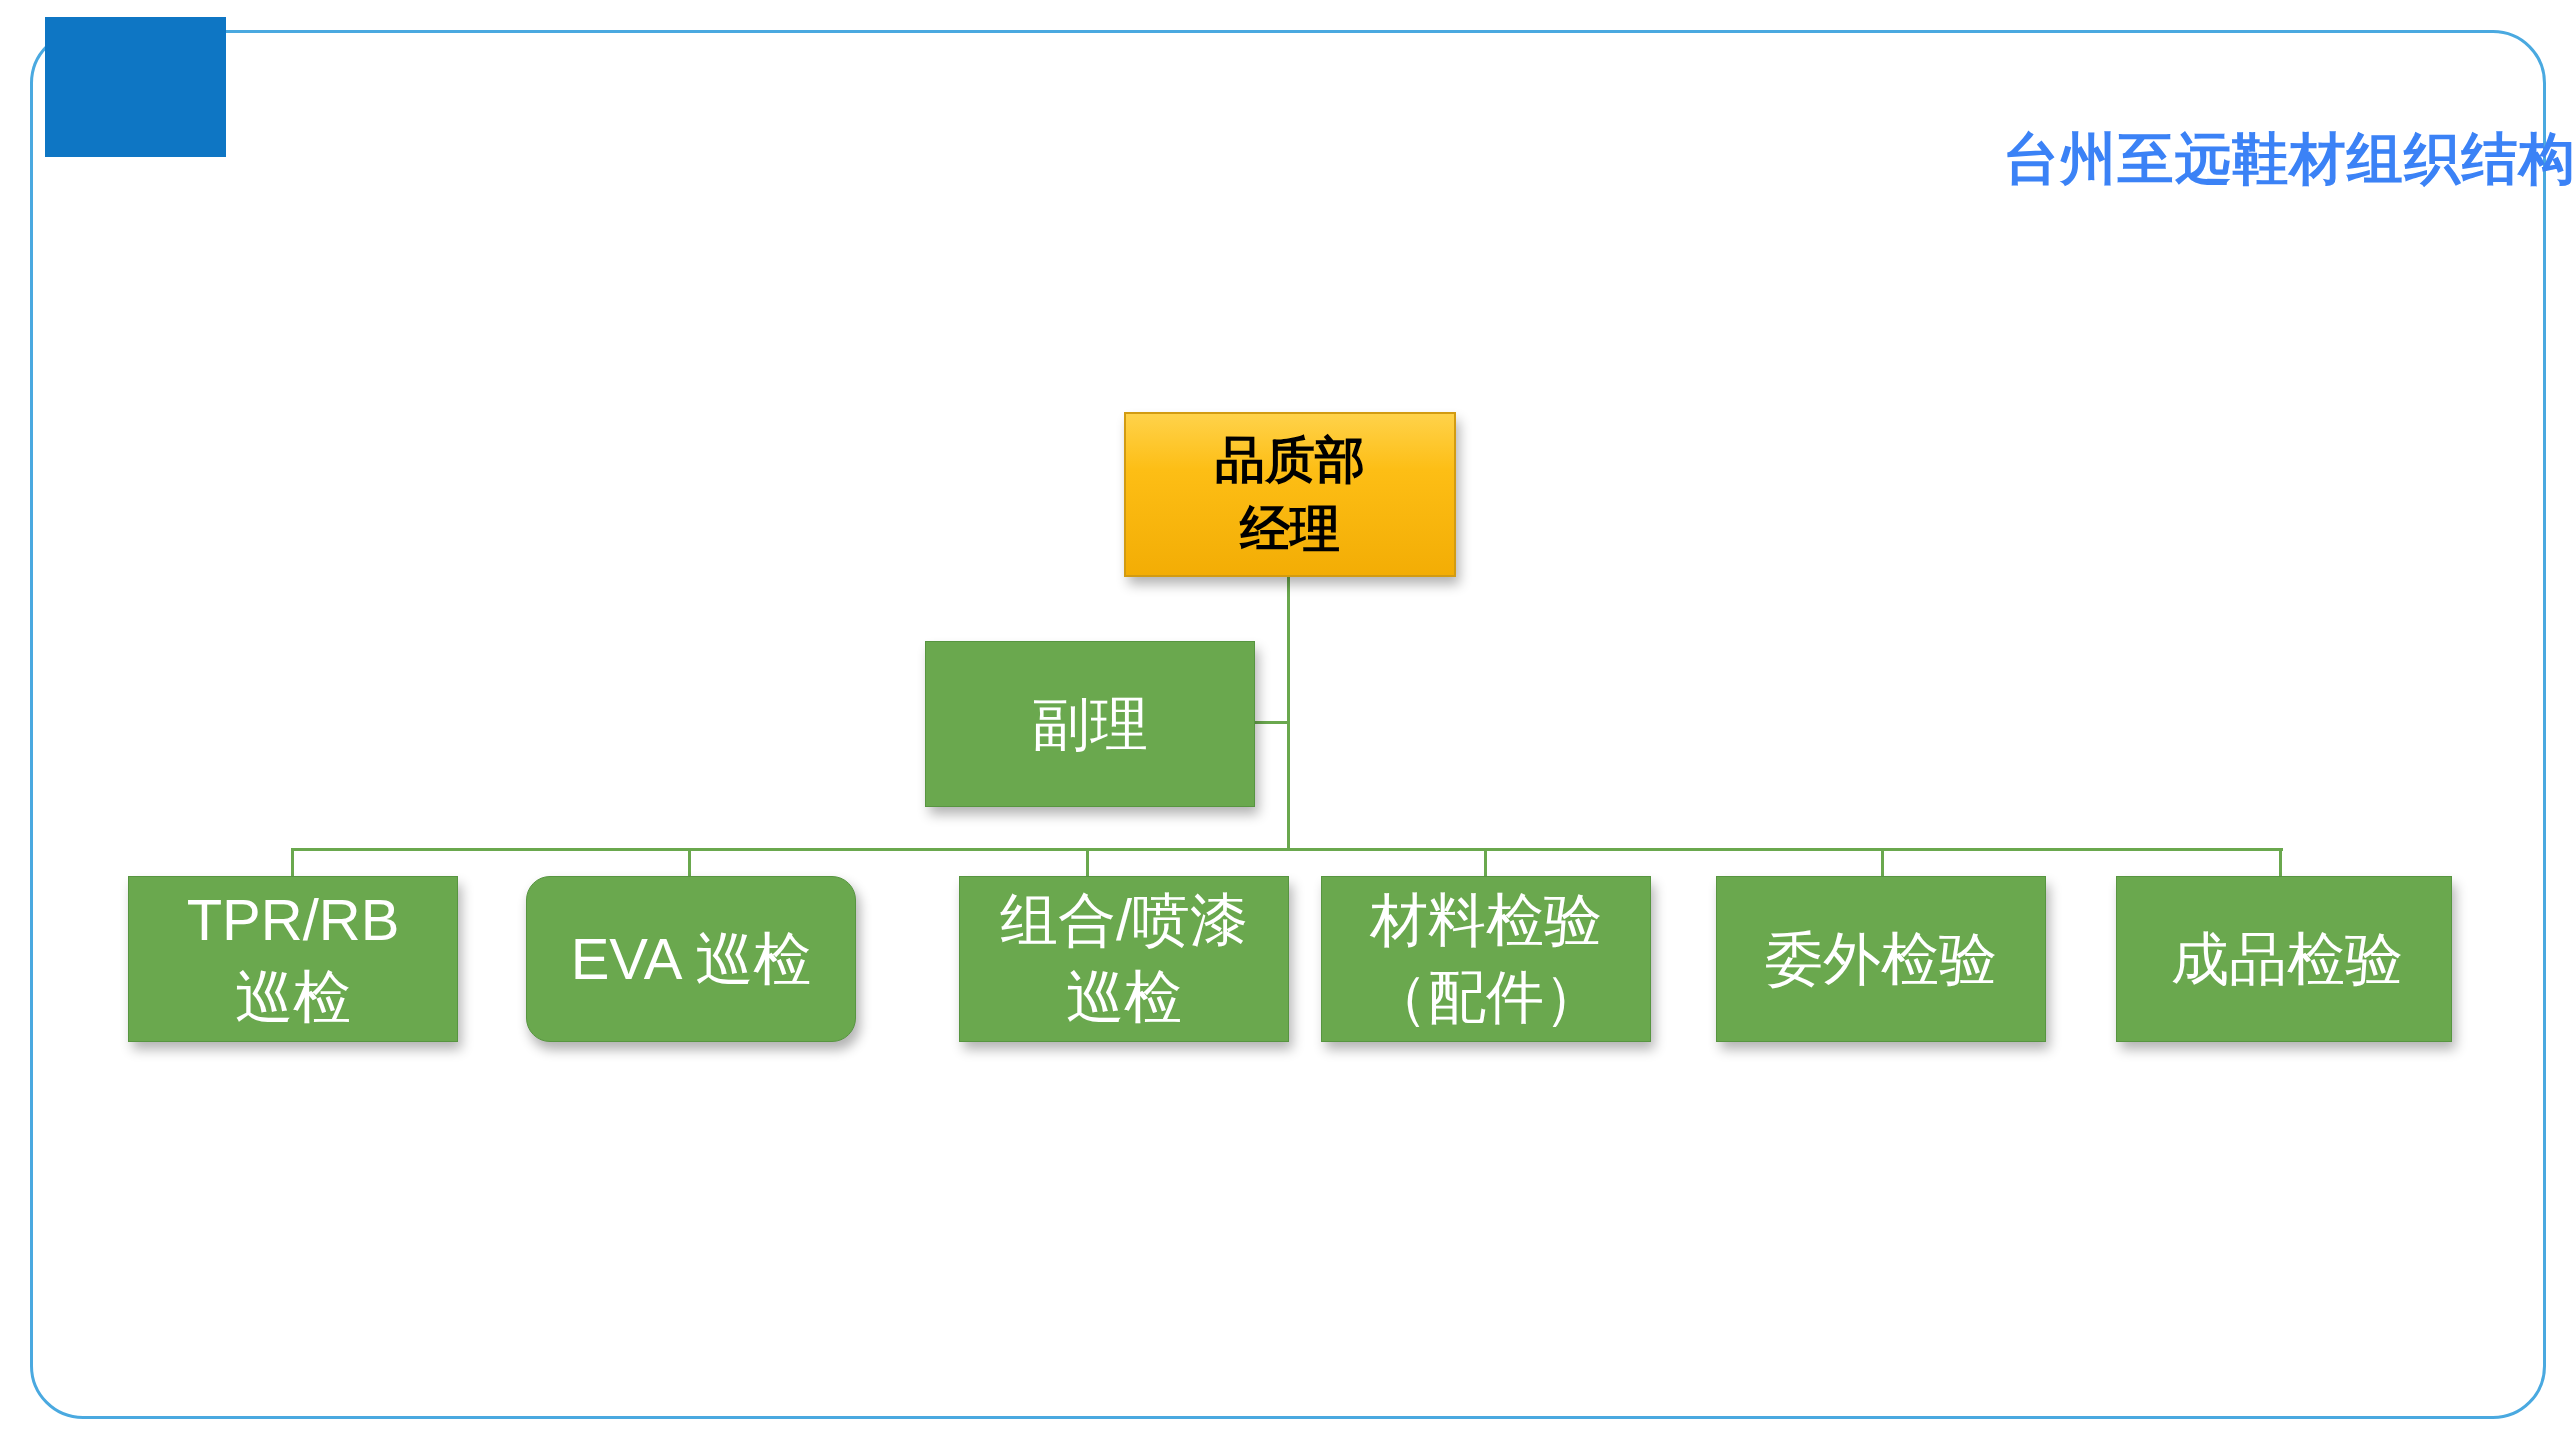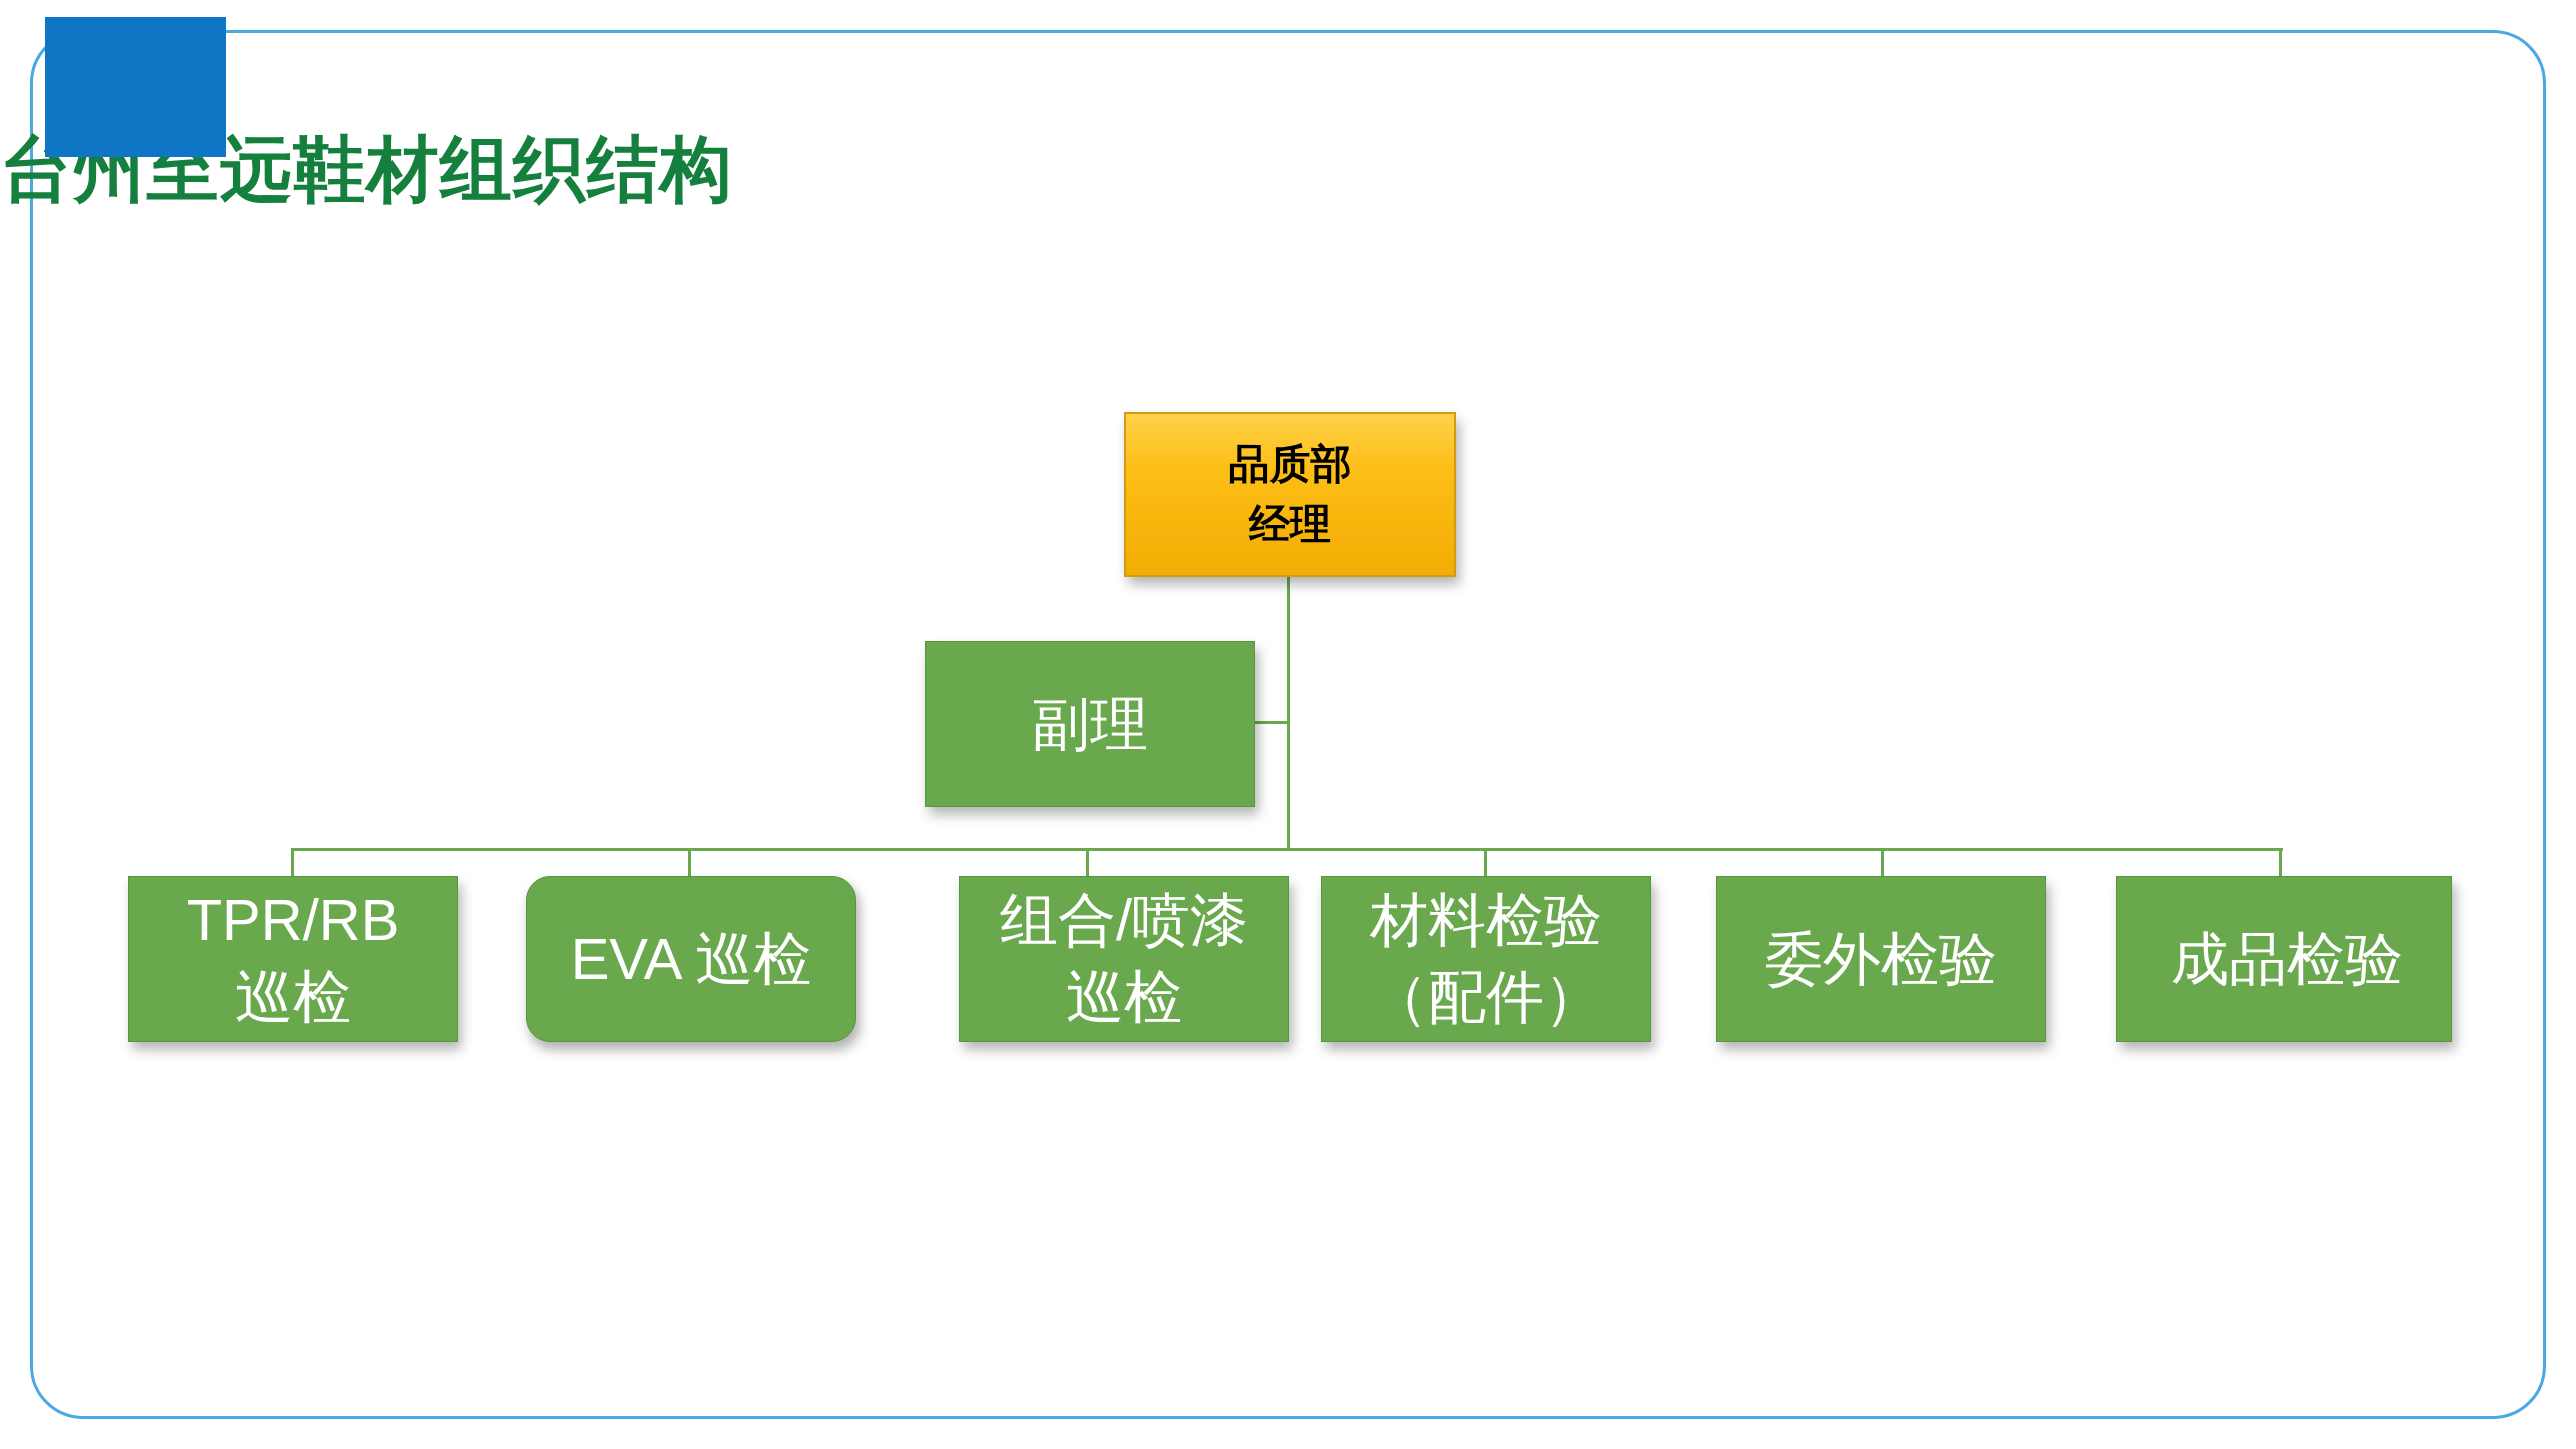--- a/index.html
+++ b/index.html
@@ -34,24 +34,24 @@
     left: 45px; top: 16.7px;
     width: 181px; height: 140px;
     background: #0e76c4;
     z-index: 3;
   }
   .title {
     position: absolute;
     left: 0; top: 122px;
     width: 100%;
     margin: 0;
-    text-align: left;
-    font-size: 72px;
+    text-align: right;
+    font-size: 56px;
     font-weight: bold;
-    color: #15803d;
+    color: #3b82f6;
     letter-spacing: 1.3px;
   }
   
   .box {
     position: absolute;
     display: flex;
     flex-direction: column;
     align-items: center;
     justify-content: center;
     gap: 16.7px;
@@ -61,21 +61,21 @@
   .box .line {
     display: block;
     line-height: 1.05;
     white-space: nowrap;
   }
   .gold {
     background: linear-gradient(180deg, #ffd24a 0%, #fdbe15 35%, #f3ad05 100%);
     border: 2.6px solid #d29b12;
     color: #000000;
     font-weight: bold;
-    font-size: 41px;
+    font-size: 50px;
   }
   .green {
     background: #6aa84e;
     border: 1.9px solid #579540;
     color: #ffffff;
     font-size: 58px;
   }
   .root   { left: 1124px; top: 412px;  width: 328px; height: 161px; }
   .deputy { left: 925px; top: 641px;  width: 328px; height: 164px; }
   .team   { top: 876px; width: 328px; height: 164px; }

